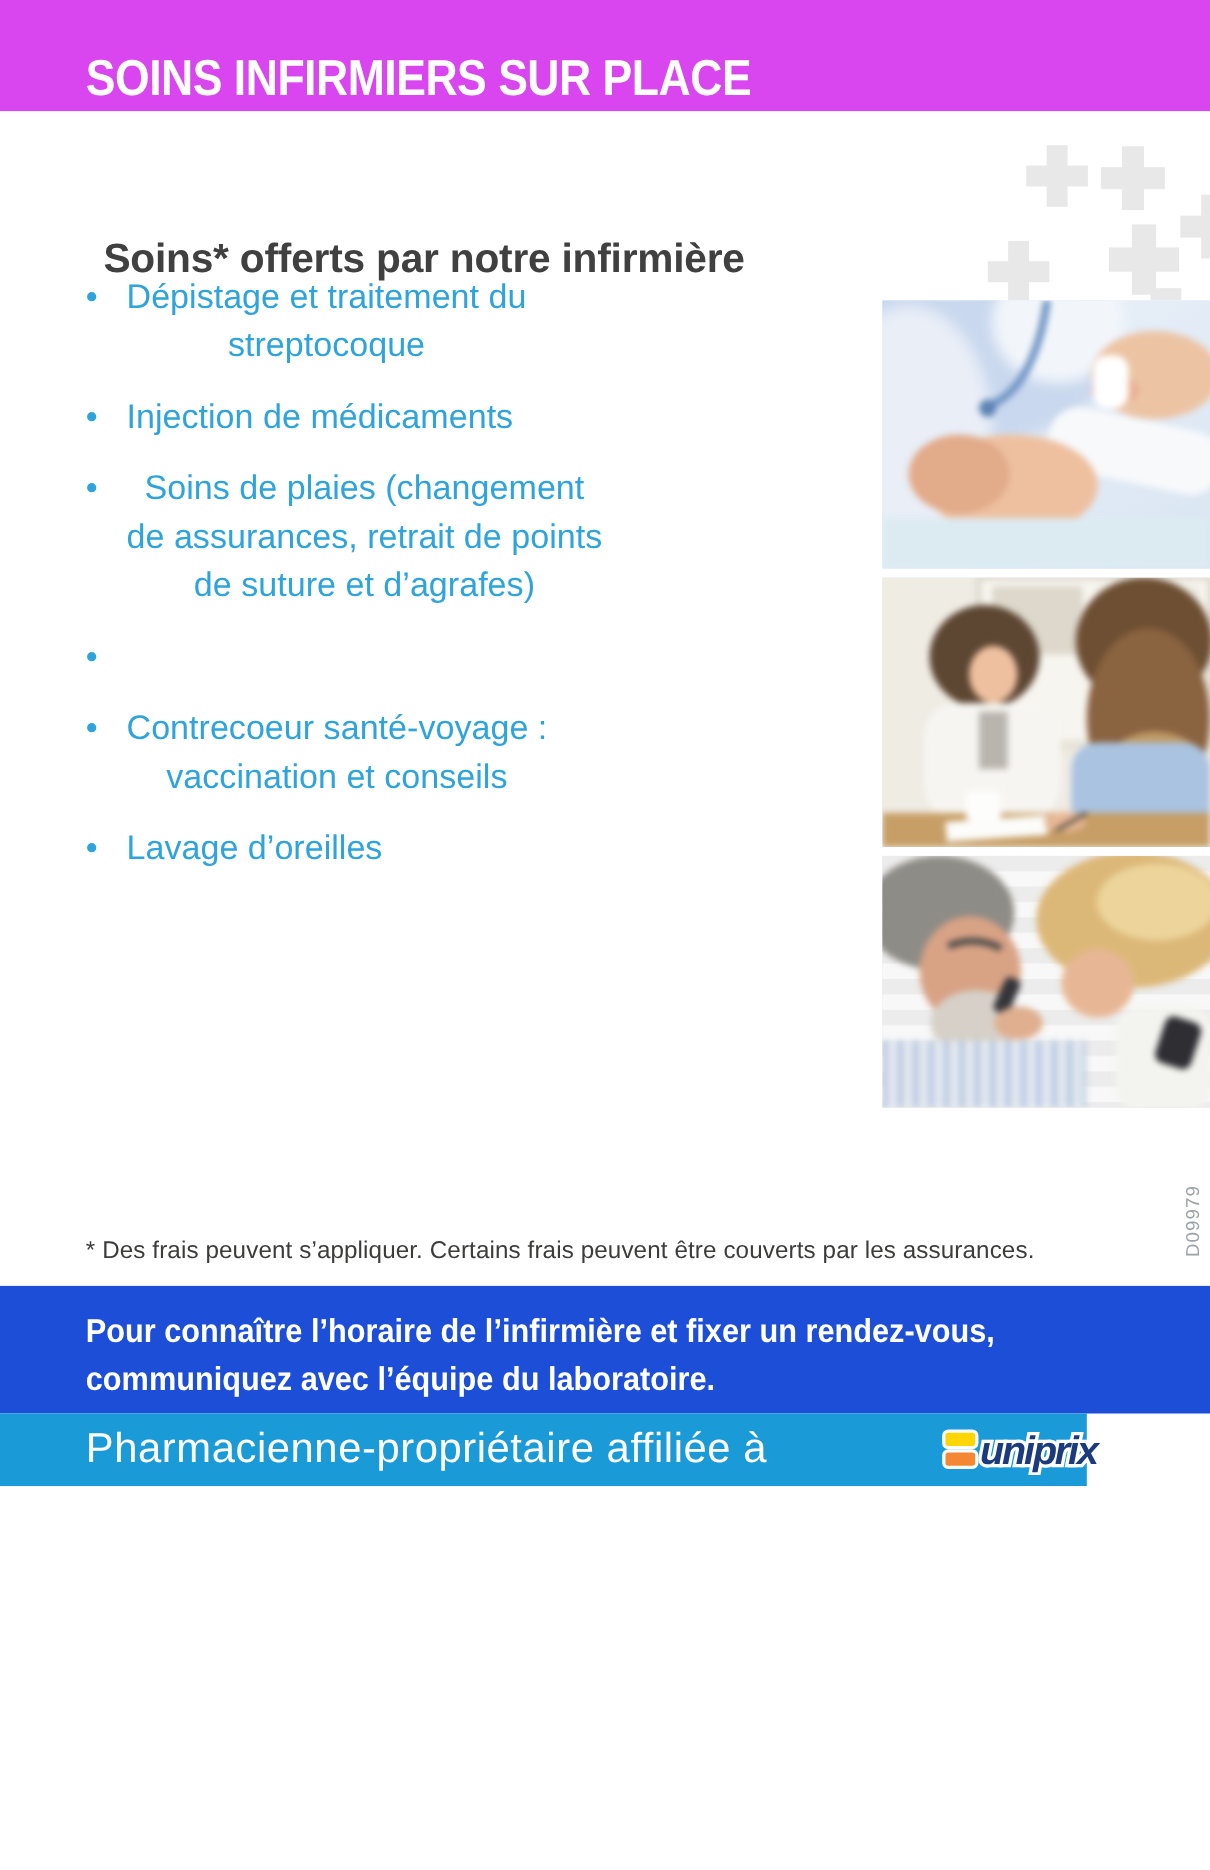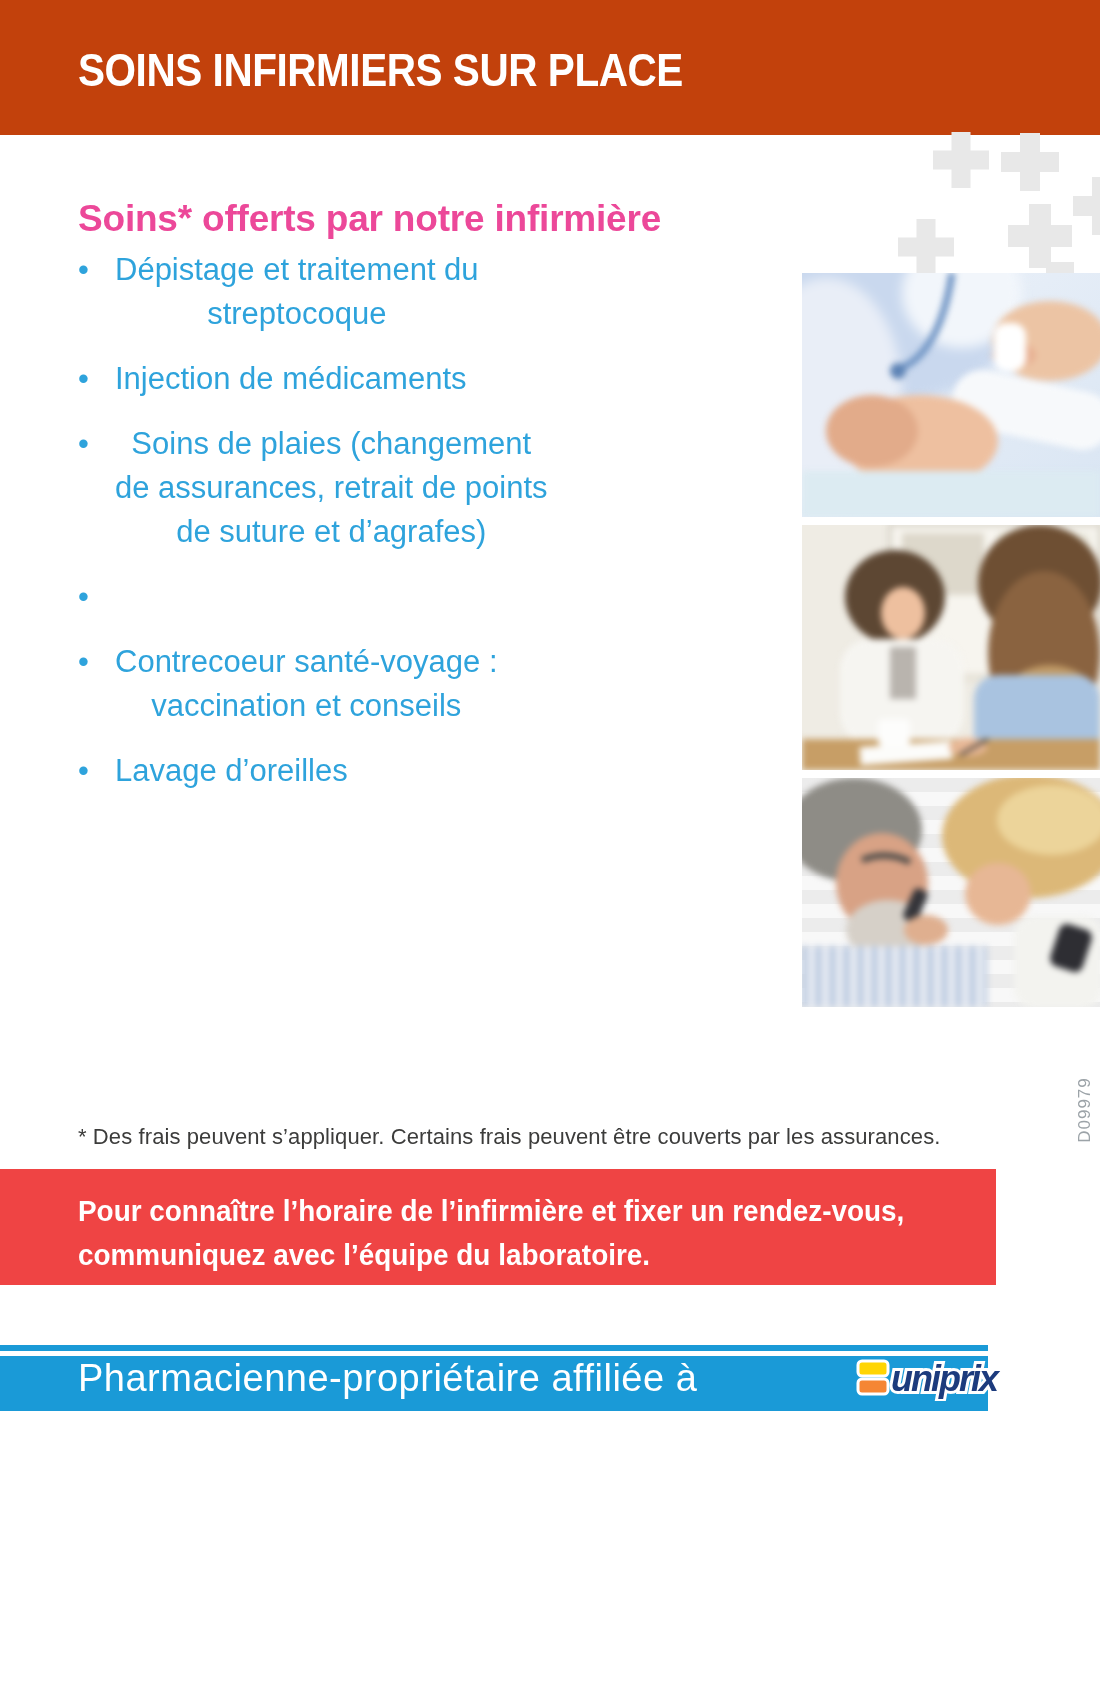--- a/index.html
+++ b/index.html
@@ -1,30 +1,30 @@
 <!DOCTYPE html>
 <html><head>
 <meta charset="utf-8">
 <style>
   html,body{margin:0;padding:0;background:#ffffff;}
   .page{
     position:relative;width:1100px;height:1700px;background:#ffffff;overflow:hidden;
     font-family:"Liberation Sans","DejaVu Sans",sans-serif;
   }
   
-  .header-bar{position:absolute;left:0;top:0;width:1100px;height:135px;background:#c2410c;}
+  .header-bar{position:absolute;left:0;top:0;width:1100px;height:101px;background:#d946ef;}
   .header-title{
     position:absolute;left:78px;top:47px;margin:0;color:#ffffff;font-size:46px;font-weight:bold;
     letter-spacing:-0.5px;white-space:nowrap;transform:scaleX(0.88);transform-origin:left center;line-height:1;
   }
   
   .plus-pattern{position:absolute;left:850px;top:130px;}
   
   .services-heading{
-    position:absolute;left:78px;top:198px;margin:0;color:#ec4899;font-size:37px;font-weight:bold;
+    position:absolute;left:78px;top:198px;margin:16px;color:#404040;font-size:37px;font-weight:bold;
     white-space:nowrap;letter-spacing:-0.2px;
   }
   
   .services-list{position:absolute;left:78px;top:248px;width:560px;margin:0;padding:0;list-style:none;}
   .services-list li{display:flex;margin:0 0 21px 0;color:#2EA3DC;font-size:31px;line-height:44px;}
   .services-list .dot{width:37px;flex:0 0 37px;font-size:31px;}
   .services-list .ln{display:block;text-align:center;}
   
   .photo{position:absolute;left:802px;width:298px;overflow:hidden;background:#e8eef5;}
   .photo-1{top:273px;height:244px;}
@@ -33,25 +33,25 @@
   .photo svg{display:block;width:100%;height:100%;}
   .soft{filter:blur(3px);}
   .softer{filter:blur(6px);}
   
   .footnote{position:absolute;left:78px;top:1124px;margin:0;color:#3C3C3B;font-size:22px;letter-spacing:0.1px;}
   .doc-code{
     position:absolute;left:1085px;top:1110px;transform:translate(-50%,-50%) rotate(-90deg);
     color:#9CA3A8;font-size:17px;letter-spacing:1px;white-space:nowrap;
   }
   
-  .cta-banner{position:absolute;left:0;top:1169px;width:996px;height:116px;background:#ef4444;}
+  .cta-banner{position:absolute;left:0;top:1169px;width:1100px;height:116px;background:#1d4ed8;}
   .cta-text{position:absolute;left:78px;top:20px;color:#ffffff;font-size:30px;font-weight:bold;line-height:44px;}
   .cta-text span{display:block;transform:scaleX(0.93);transform-origin:left center;white-space:nowrap;}
   
-  .affiliation-bar{position:absolute;left:0;top:1345px;width:988px;height:66px;background:#1A9AD7;}
+  .affiliation-bar{position:absolute;left:0;top:1285px;width:988px;height:66px;background:#1A9AD7;}
   .affiliation-label{
     position:absolute;left:78px;top:50%;transform:translateY(-50%);color:#ffffff;font-size:38px;
     font-weight:normal;letter-spacing:0.5px;white-space:nowrap;
   }
   .uniprix-logo{position:absolute;left:855px;top:10px;width:172px;height:46px;}
   .divider{position:absolute;left:0;top:1351px;width:1100px;height:5px;background:#ffffff;}
   
   .footer{position:absolute;left:0;top:1356px;width:1100px;height:344px;background:#1A9AD7;color:#ffffff;}
   .owners{
     position:absolute;left:78px;top:126px;margin:0;font-size:42px;font-weight:bold;white-space:nowrap;

